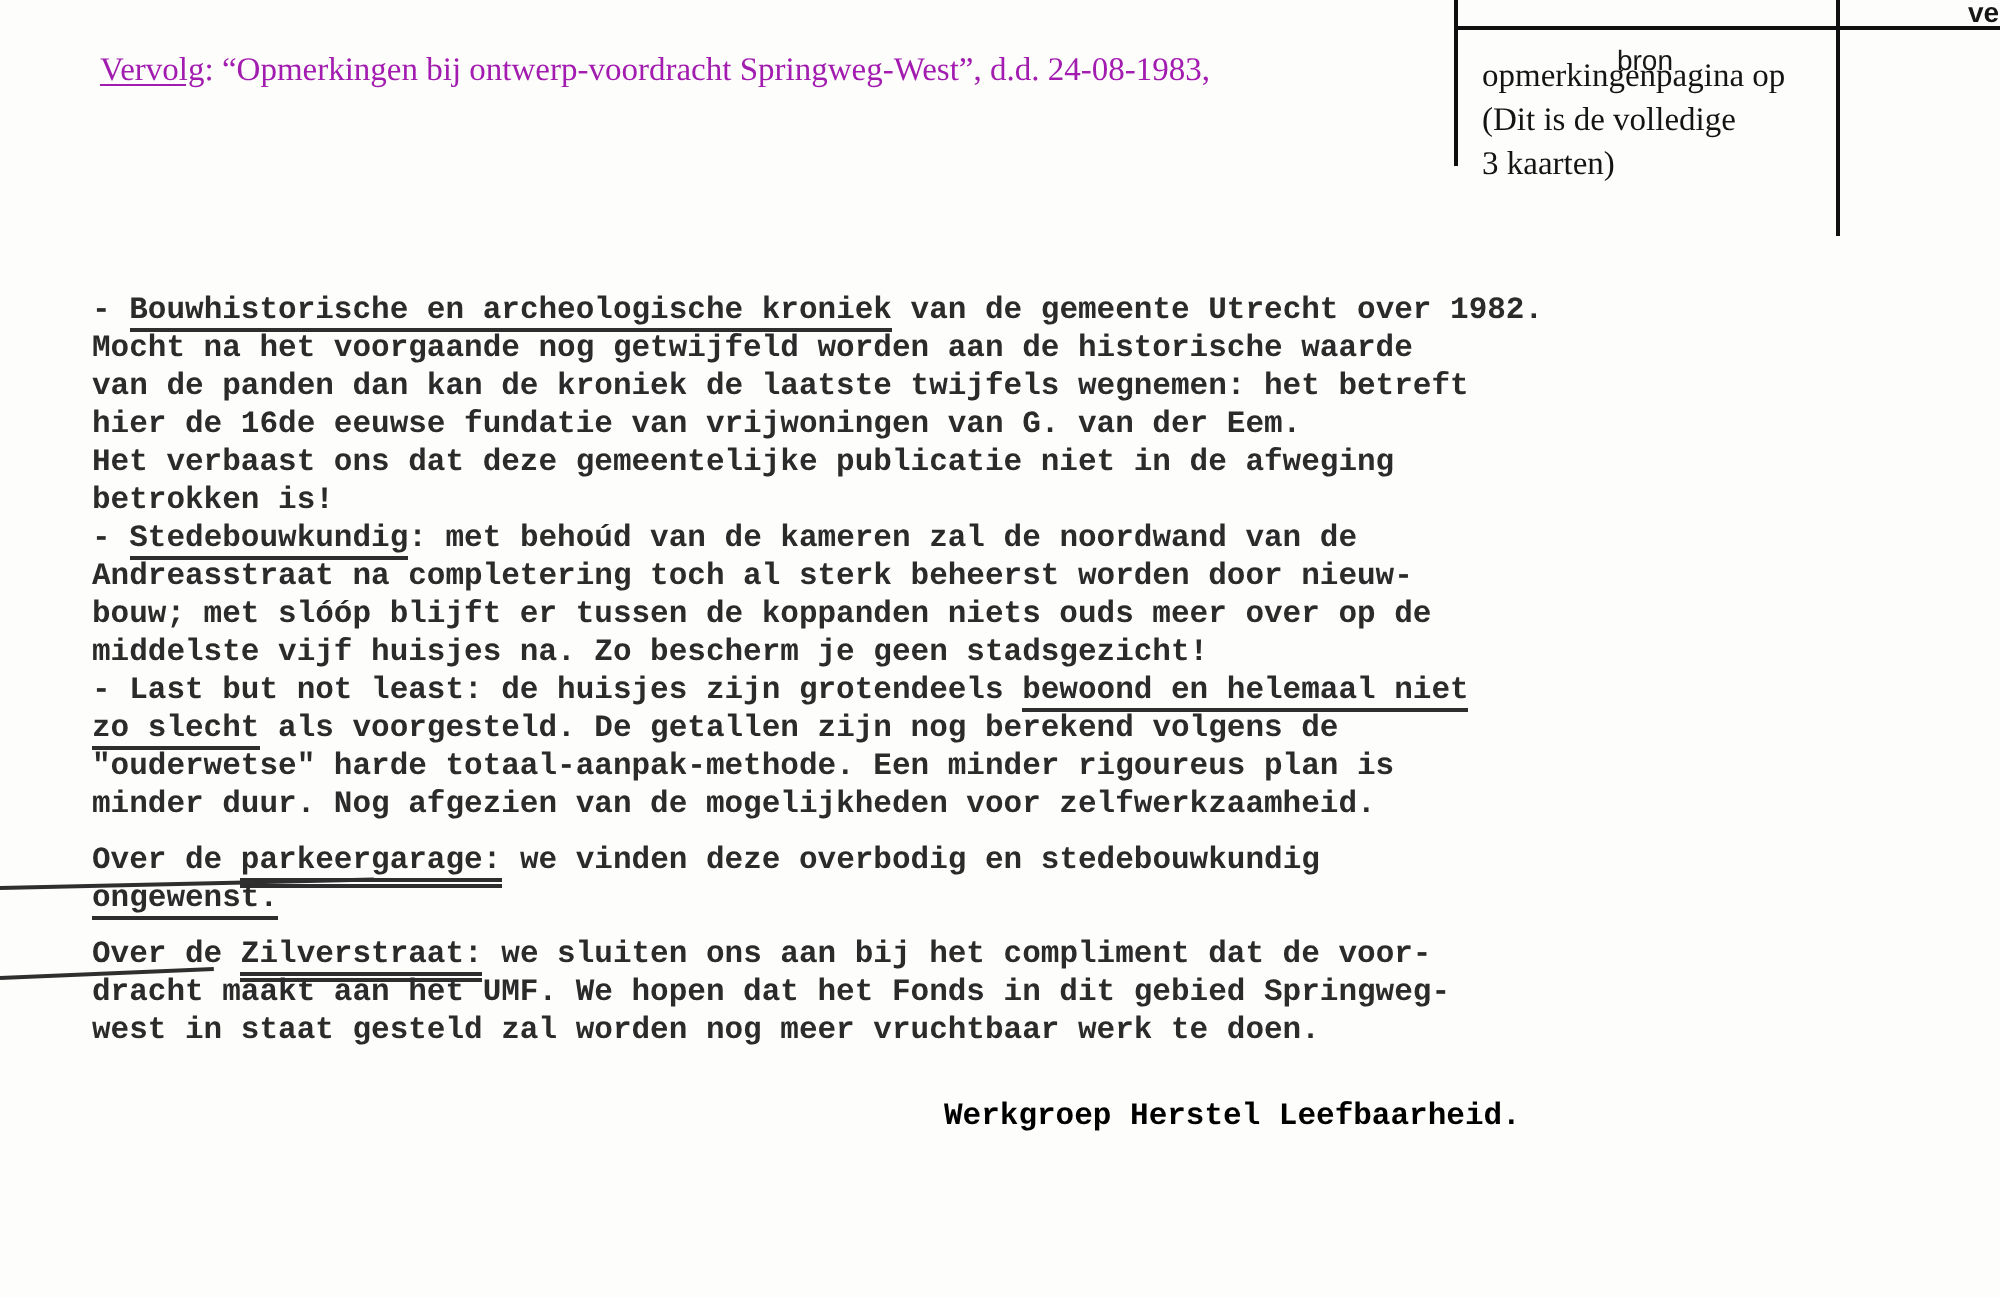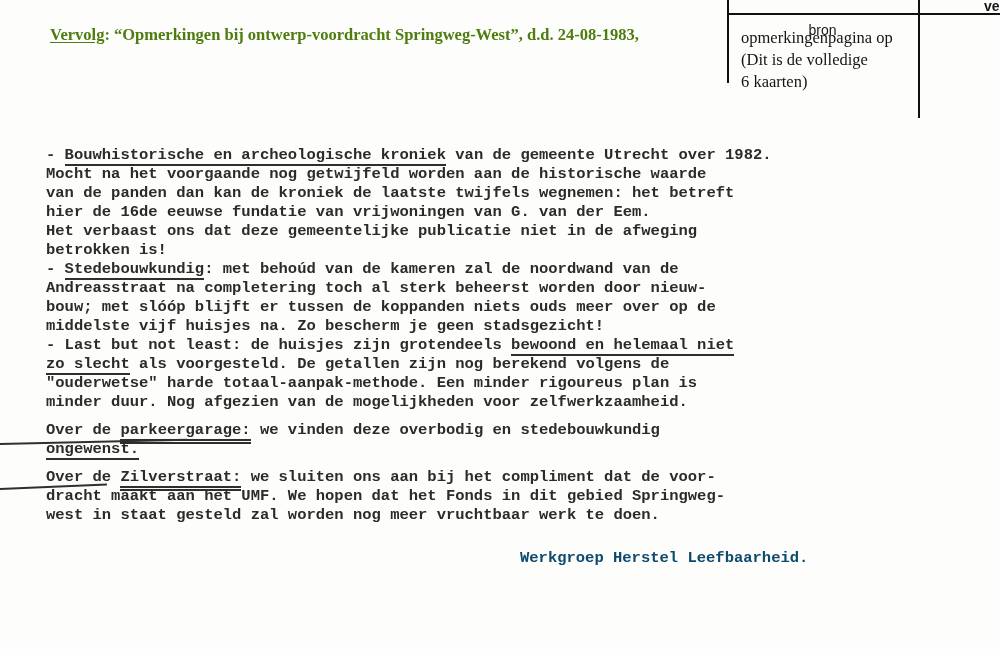--- a/index.html
+++ b/index.html
@@ -10,23 +10,22 @@
     overflow: hidden;
     font-family: "Liberation Serif", serif;
   }
   .page {
     position: absolute; inset: 0;
     background: #fdfdfb;
   }
   
   .doc-header {
     position: absolute; left: 50px; top: 24px;
-    font-size: 16.5px; line-height: 22px; color: #4d7c0f;
+    font-size: 16.5px; line-height: 22px; color: #a21caf;
     white-space: nowrap;
-    font-weight: bold;
   }
   .u-serif { text-decoration: underline; text-underline-offset: 2px; }
   
   .tbl-line { position: absolute; background: #101010; }
   .tbl-label {
     position: absolute;
     font-family: "Liberation Sans", sans-serif;
     font-size: 14px; line-height: 14px; color: #161616;
   }
   .tbl-note {
@@ -41,23 +40,22 @@
     color: #2b2b2b;
     white-space: pre;
   }
   .para { margin: 0 16px 9px 0; }
   .tline { height: 19px; }
   .u1 { border-bottom: 2px solid #2e2e2e; }
   .u2 { border-bottom: 5px double #2e2e2e; }
   .signature {
     position: absolute; left: 472px; top: 549px;
     font-family: "Liberation Mono", monospace;
-    font-size: 15.5px; font-weight: 700; color: #0c4a6e;
+    font-size: 15.5px; font-weight: 700; color: #000000;
     white-space: pre;
-    margin-left: 48px;
   }
   
   .pen-mark { position: absolute; background: #2f2f2f; height: 2px; transform-origin: left center; }
   .pen-mark.m1 { left: 0; top: 443px; width: 187px; transform: rotate(-1.3deg); }
   .pen-mark.m2 { left: 0; top: 488px; width: 107px; transform: rotate(-2.4deg); }
 </style>
 </head>
 <body>
 
 <div class="page">
@@ -67,21 +65,21 @@
   </div>
 
   <div class="tbl-line" style="left:727px; top:0; width:2px; height:83px;"></div>
   <div class="tbl-line" style="left:918px; top:0; width:2px; height:118px;"></div>
   <div class="tbl-line" style="left:727px; top:13px; width:273px; height:2px;"></div>
   <div class="tbl-label" style="left:727px; top:-1px; width:191px; text-align:center;margin-top:24px;">bron</div>
   <div class="tbl-label" style="left:984px; top:-1px;font-weight:bold;">verwerkt</div>
   <div class="tbl-note">
     <div>opmerkingenpagina op</div>
     <div>(Dit is de volledige</div>
-    <div>6 kaarten)</div>
+    <div>3 kaarten)</div>
   </div>
 
   <div class="body-text"><div class="para"><div class="tline"><span>- </span><span class="u1">Bouwhistorische en archeologische kroniek</span><span> van de gemeente Utrecht over 1982.</span></div><div class="tline"><span>Mocht na het voorgaande nog getwijfeld worden aan de historische waarde</span></div><div class="tline"><span>van de panden dan kan de kroniek de laatste twijfels wegnemen: het betreft</span></div><div class="tline"><span>hier de 16de eeuwse fundatie van vrijwoningen van G. van der Eem.</span></div><div class="tline"><span>Het verbaast ons dat deze gemeentelijke publicatie niet in de afweging</span></div><div class="tline"><span>betrokken is!</span></div><div class="tline"><span>- </span><span class="u1">Stedebouwkundig</span><span>: met behoúd van de kameren zal de noordwand van de</span></div><div class="tline"><span>Andreasstraat na completering toch al sterk beheerst worden door nieuw-</span></div><div class="tline"><span>bouw; met slóóp blijft er tussen de koppanden niets ouds meer over op de</span></div><div class="tline"><span>middelste vijf huisjes na. Zo bescherm je geen stadsgezicht!</span></div><div class="tline"><span>- Last but not least: de huisjes zijn grotendeels </span><span class="u1">bewoond en helemaal niet</span></div><div class="tline"><span class="u1">zo slecht</span><span> als voorgesteld. De getallen zijn nog berekend volgens de</span></div><div class="tline"><span>"ouderwetse" harde totaal-aanpak-methode. Een minder rigoureus plan is</span></div><div class="tline"><span>minder duur. Nog afgezien van de mogelijkheden voor zelfwerkzaamheid.</span></div></div><div class="para"><div class="tline"><span>Over de </span><span class="u2">parkeergarage:</span><span> we vinden deze overbodig en stedebouwkundig</span></div><div class="tline"><span class="u1">ongewenst.</span></div></div><div class="para"><div class="tline"><span>Over de </span><span class="u2">Zilverstraat:</span><span> we sluiten ons aan bij het compliment dat de voor-</span></div><div class="tline"><span>dracht maakt aan het UMF. We hopen dat het Fonds in dit gebied Springweg-</span></div><div class="tline"><span>west in staat gesteld zal worden nog meer vruchtbaar werk te doen.</span></div></div></div>
 
   <div class="signature">Werkgroep Herstel Leefbaarheid.</div>
 
   <div class="pen-mark m1"></div>
   <div class="pen-mark m2"></div>
 
 </div>

